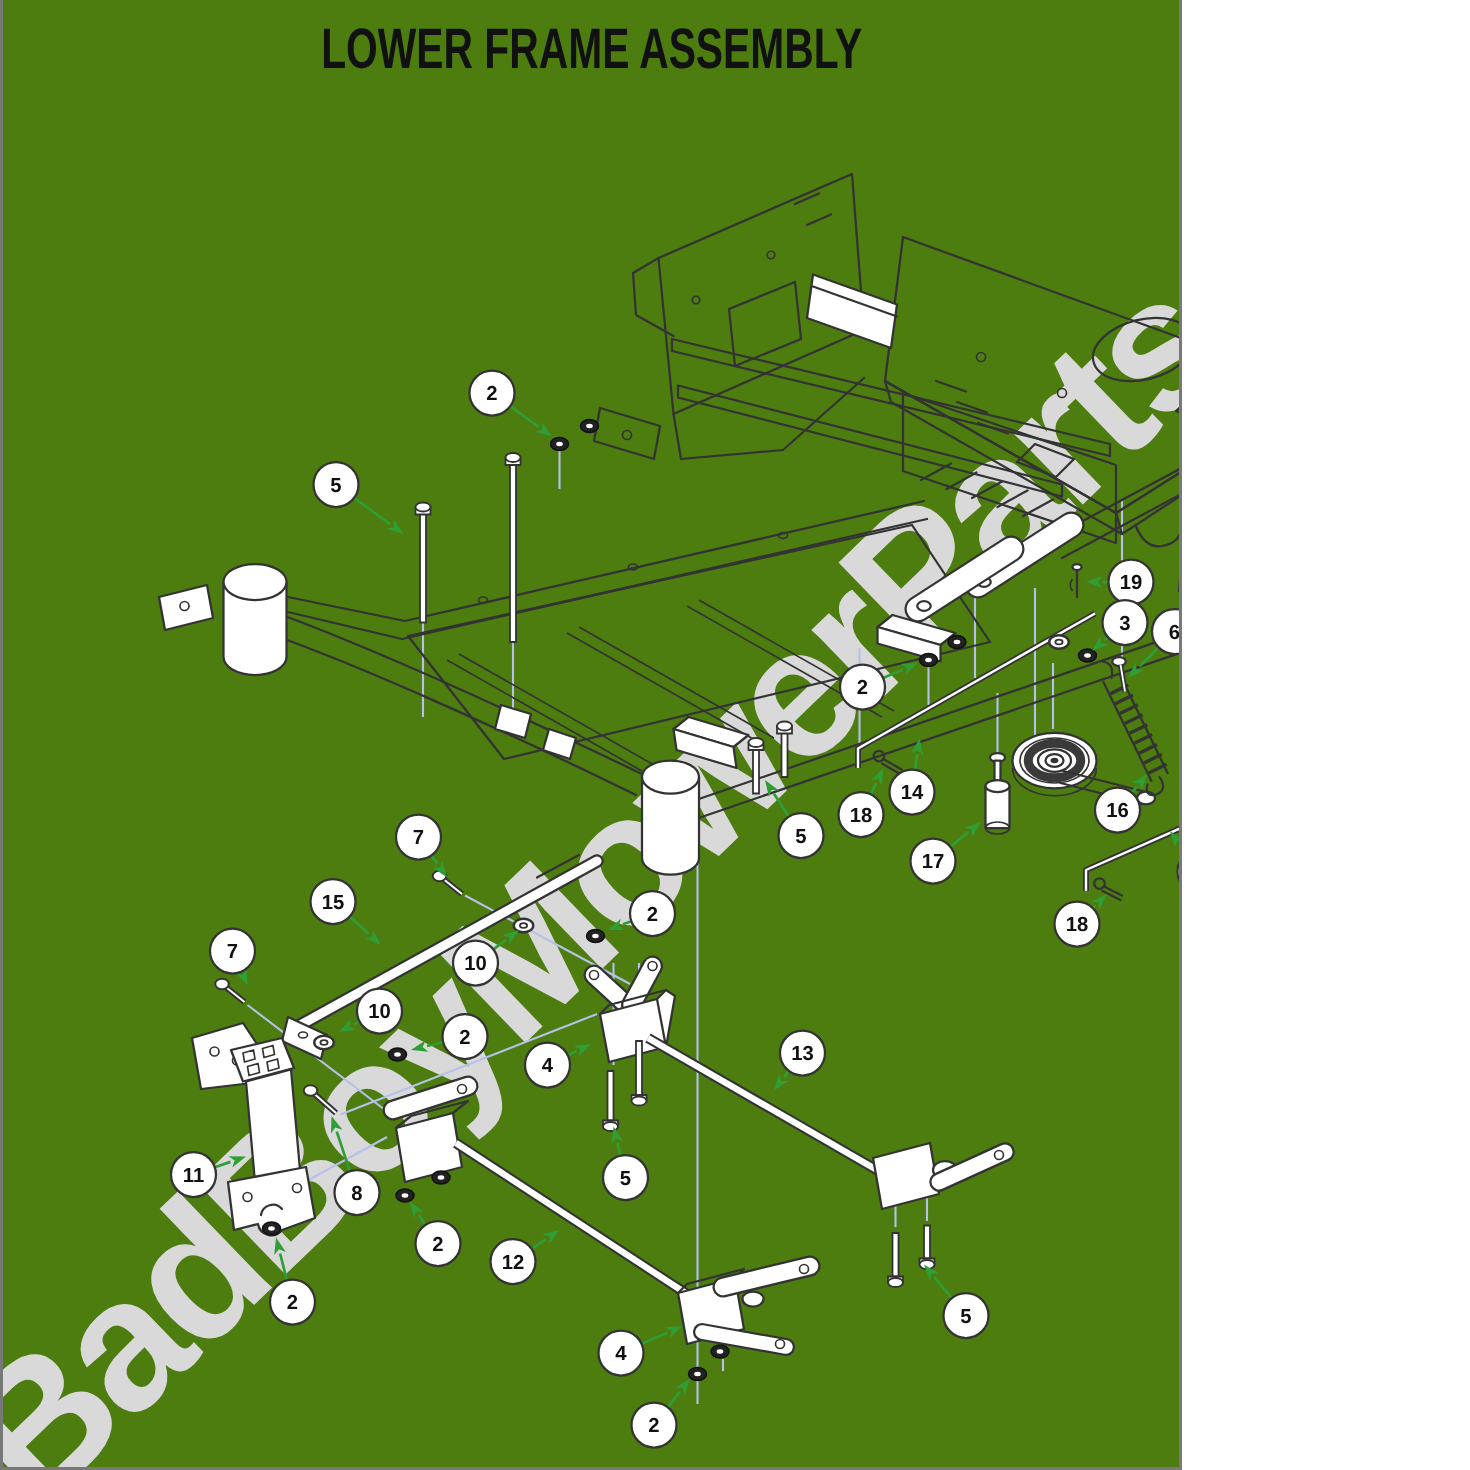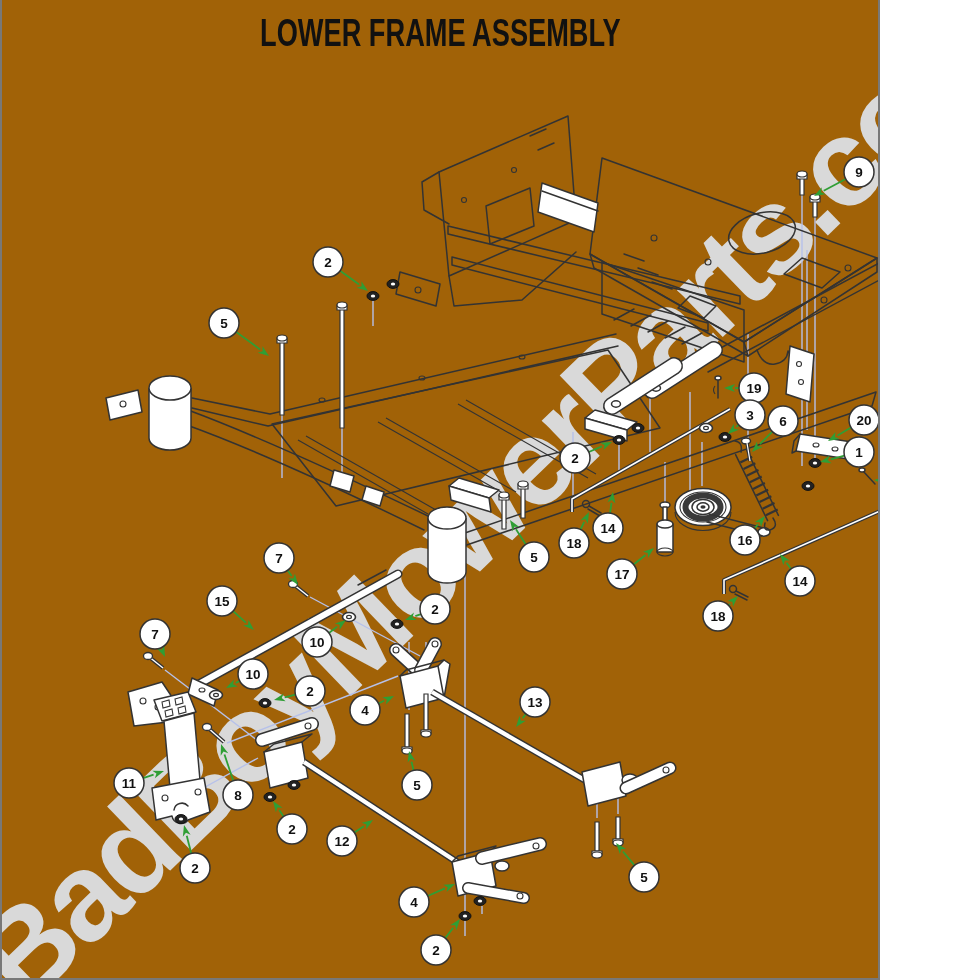--- a/index.html
+++ b/index.html
@@ -1,16 +1,16 @@
 <!DOCTYPE html>
 <html><head>
 <meta charset="utf-8">
 <style>
   html,body{margin:0;padding:0;background:#fff;}
-  #page{position:relative;width:880px;height:980px;background:#a16207;overflow:hidden;
+  #page{position:relative;width:788px;height:980px;background:#4d7c0f;overflow:hidden;
         border-left:2px solid #787878;border-right:2px solid #787878;border-bottom:2px solid #787878;
         box-sizing:border-box;font-family:"Liberation Sans",sans-serif;}
   #title-wrap{position:absolute;top:14px;left:0;width:100%;text-align:center;z-index:3;}
   #page-title{display:inline-block;font-size:34px;font-weight:700;color:#111;
               letter-spacing:0px;transform:scale(0.80,1.12);transform-origin:center;
               font-family:"Liberation Sans",sans-serif;white-space:nowrap;}
   #watermark{position:absolute;left:490px;top:500px;z-index:1;color:#d9d9d9;
              font-size:124px;font-weight:700;letter-spacing:-4px;white-space:nowrap;
              transform:translate(-50%,-50%) rotate(-44deg);user-select:none;
              font-family:"Liberation Sans",sans-serif;}

